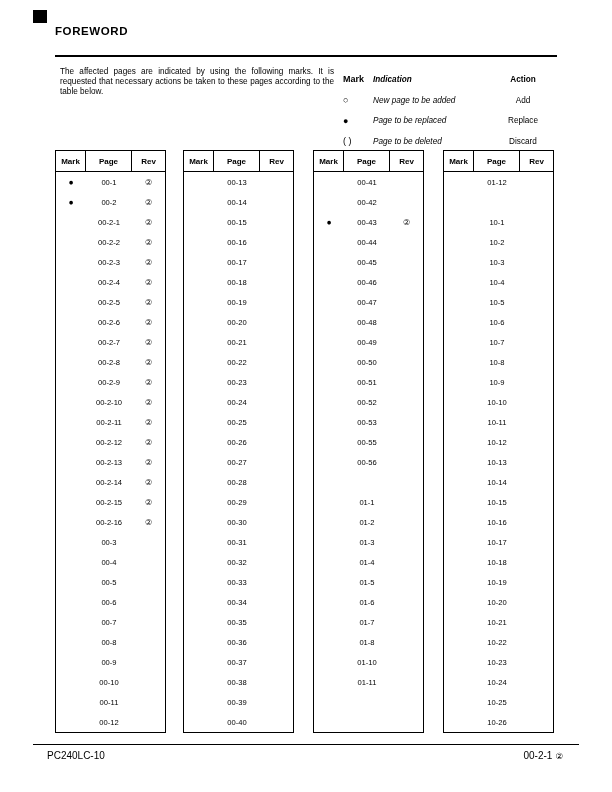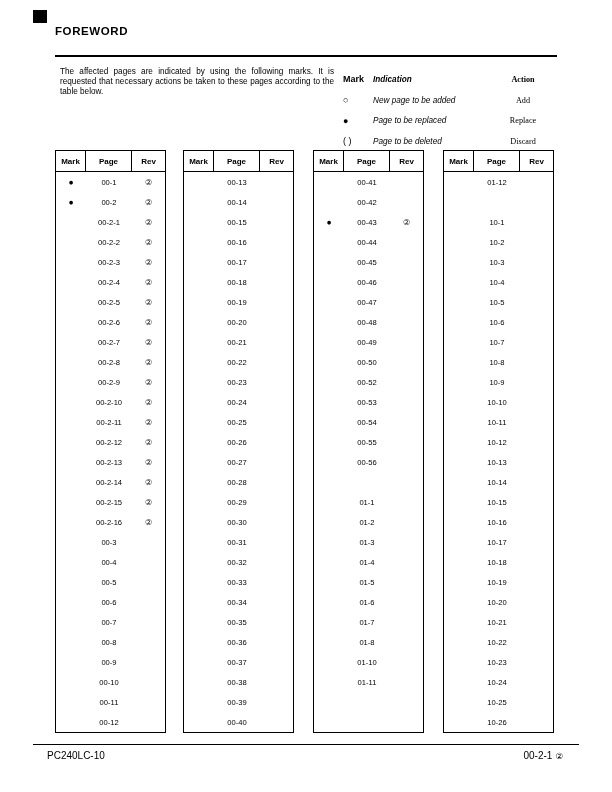--- a/index.html
+++ b/index.html
@@ -19,21 +19,21 @@
     position:absolute; left:60px; top:67px; width:274px;
     font-size:8.2px; line-height:10px; text-align:justify;
   }
   .legend { position:absolute; left:340px; top:68px; width:218px; font-size:8.2px; }
   .legend-row {
     display:grid; grid-template-columns:33px 115px 70px;
     align-items:center; height:20.5px;
   }
   .legend-row .lg-mark { text-align:left; padding-left:3px; font-size:9px; }
   .legend-row .lg-ind  { text-align:left;font-style:italic; }
-  .legend-row .lg-act  { text-align:center;font-family:Liberation Serif, serif; }
+  .legend-row .lg-act  { text-align:center; }
   .legend-head { font-weight:bold; height:22px; }
   .legend-head .lg-act { text-align:center; }
 
   .ptable {
     position:absolute; top:150px; width:111px; height:583px;
     border:1px solid #000; background:#fff; font-size:7.6px;
   }
   .t0 { left:55px; } .t1 { left:183px; } .t2 { left:313px; } .t3 { left:443px; }
   .thead { display:flex; height:21px; border-bottom:1px solid #000; font-weight:bold; font-size:8px; }
   .thead .hc { display:flex; align-items:center; justify-content:center; border-right:1px solid #000; }
@@ -431,31 +431,31 @@
           <div class="bc c1">00-49</div>
           <div class="bc rev c2"></div>
         </div>
         <div class="trow">
           <div class="bc mark c0"></div>
           <div class="bc c1">00-50</div>
           <div class="bc rev c2"></div>
         </div>
         <div class="trow">
           <div class="bc mark c0"></div>
+          <div class="bc c1">00-51</div>
+          <div class="bc rev c2"></div>
+        </div>
+        <div class="trow">
+          <div class="bc mark c0"></div>
           <div class="bc c1">00-52</div>
           <div class="bc rev c2"></div>
         </div>
         <div class="trow">
           <div class="bc mark c0"></div>
           <div class="bc c1">00-53</div>
-          <div class="bc rev c2"></div>
-        </div>
-        <div class="trow">
-          <div class="bc mark c0"></div>
-          <div class="bc c1">00-54</div>
           <div class="bc rev c2"></div>
         </div>
         <div class="trow">
           <div class="bc mark c0"></div>
           <div class="bc c1">00-55</div>
           <div class="bc rev c2"></div>
         </div>
         <div class="trow">
           <div class="bc mark c0"></div>
           <div class="bc c1">00-56</div>

